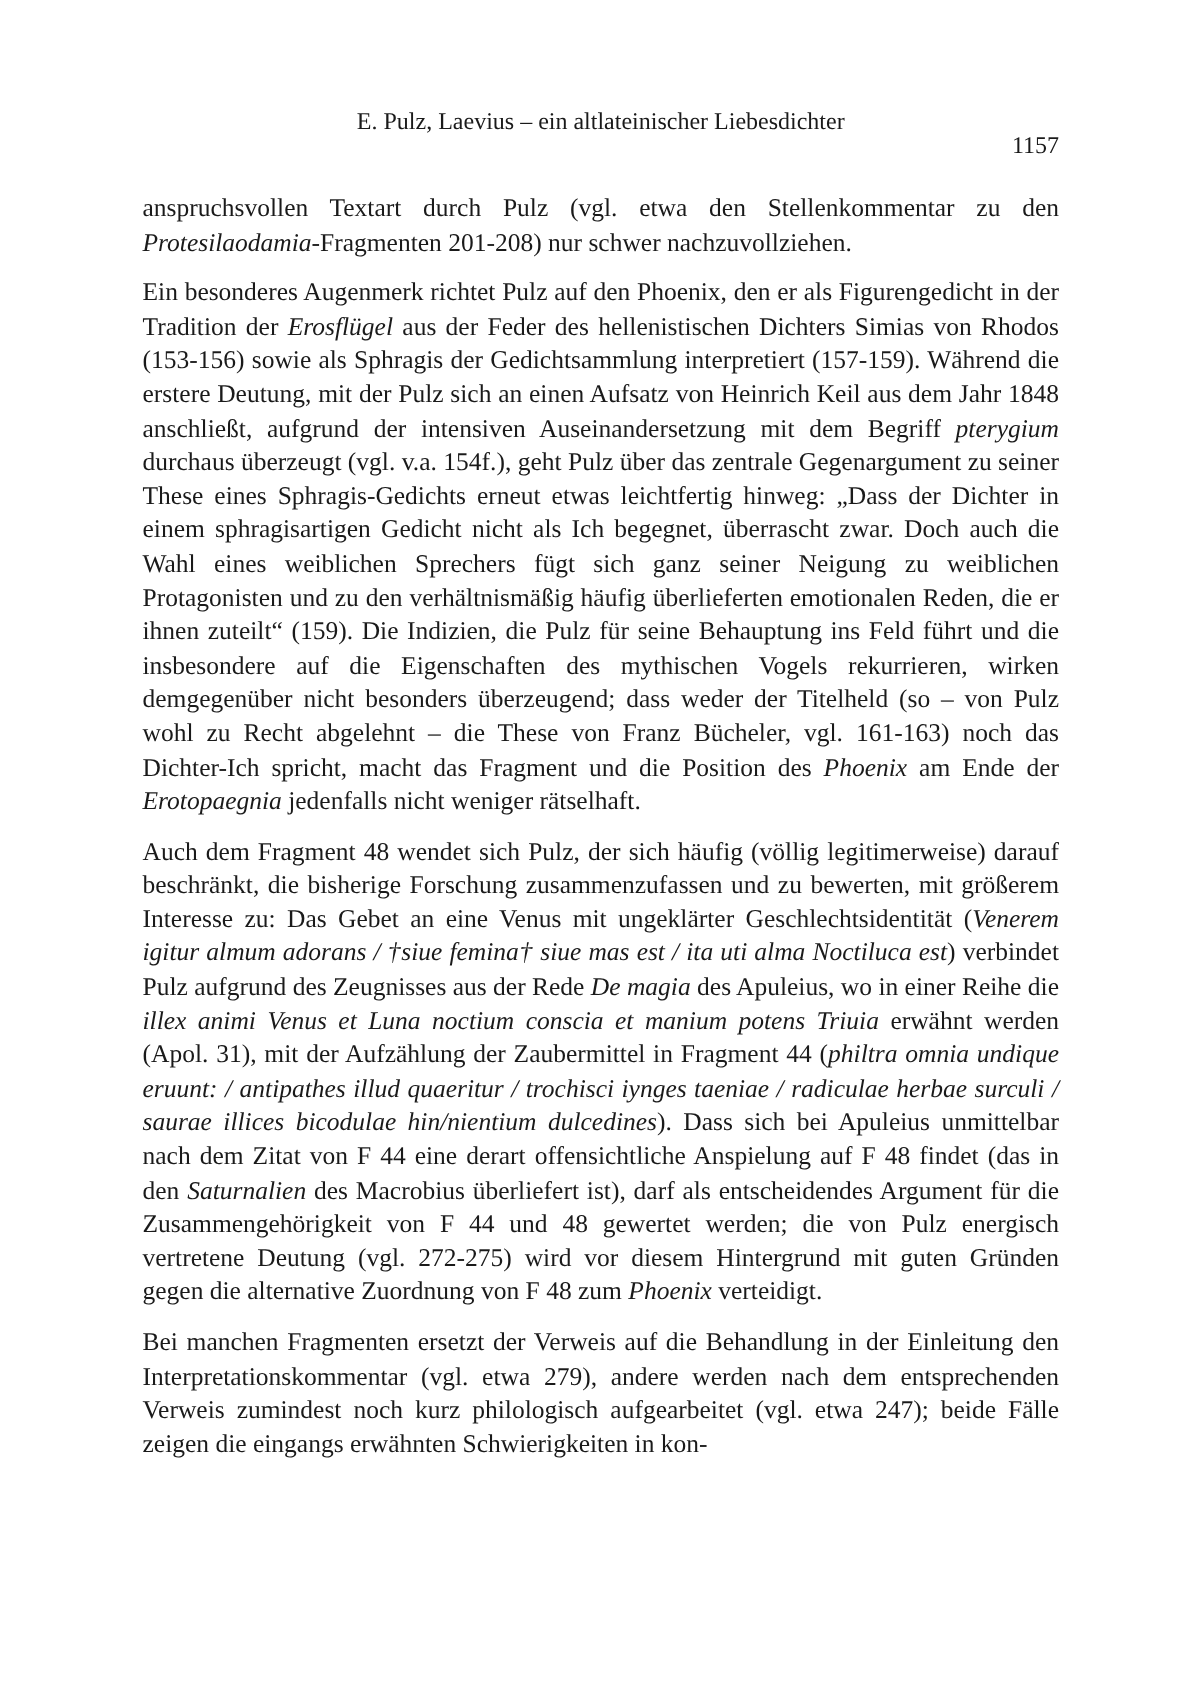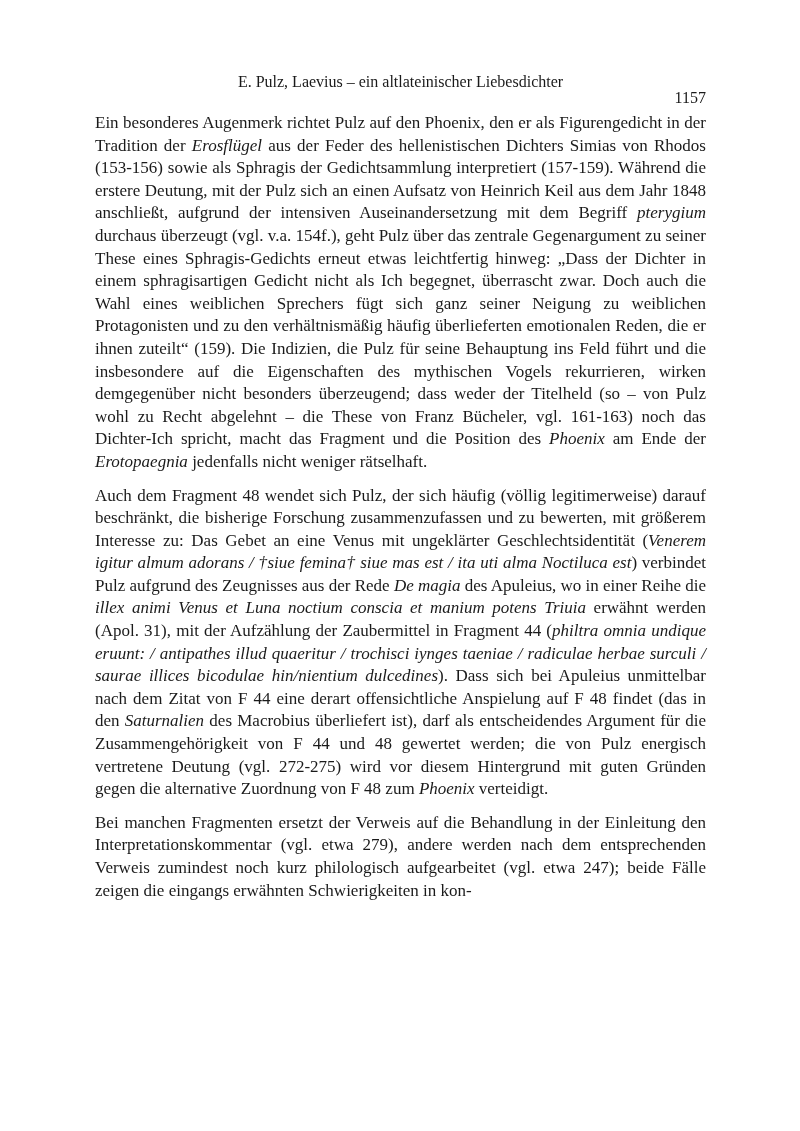--- a/index.html
+++ b/index.html
@@ -18,21 +18,21 @@
     box-sizing: border-box;
     width: 800px;
     height: 1131px;
     padding: 72px 94px 0 95px;
   }
   .running-header {
     position: relative;
     text-align: center;
     font-size: 16px;
     line-height: 20px;
-    margin-bottom: 20px;
+    margin-bottom: 36px;
   }
   .running-header .page-number {
     position: absolute;
     right: 0;
     top: 16px;
   }
   .body-text p {
     font-size: 17px;
     line-height: 22.6px;
     text-align: justify;
@@ -48,18 +48,19 @@
 <body>
 
 <div class="page">
 
   <div class="running-header">
     <span>E. Pulz, Laevius – ein altlateinischer Liebesdichter</span>
     <span class="page-number">1157</span>
   </div>
 
   <div class="body-text">
+    <p><span>anspruchsvollen Textart durch Pulz (vgl. etwa den Stellenkommentar zu den </span><span class="it">Protesilaodamia</span><span>-Fragmenten 201-208) nur schwer nachzuvollziehen.</span></p>
     <p><span>Ein besonderes Augenmerk richtet Pulz auf den Phoenix, den er als Figurengedicht in der Tradition der </span><span class="it">Erosflügel</span><span> aus der Feder des hellenistischen Dichters Simias von Rhodos (153-156) sowie als Sphragis der Gedichtsammlung interpretiert (157-159). Während die erstere Deutung, mit der Pulz sich an einen Aufsatz von Heinrich Keil aus dem Jahr 1848 anschließt, aufgrund der intensiven Auseinandersetzung mit dem Begriff </span><span class="it">pterygium</span><span> durchaus überzeugt (vgl. v.a. 154f.), geht Pulz über das zentrale Gegenargument zu seiner These eines Sphragis-Gedichts erneut etwas leichtfertig hinweg: „Dass der Dichter in einem sphragisartigen Gedicht nicht als Ich begegnet, überrascht zwar. Doch auch die Wahl eines weiblichen Sprechers fügt sich ganz seiner Neigung zu weiblichen Protagonisten und zu den verhältnismäßig häufig überlieferten emotionalen Reden, die er ihnen zuteilt“ (159). Die Indizien, die Pulz für seine Behauptung ins Feld führt und die insbesondere auf die Eigenschaften des mythischen Vogels rekurrieren, wirken demgegenüber nicht besonders überzeugend; dass weder der Titelheld (so – von Pulz wohl zu Recht abgelehnt – die These von Franz Bücheler, vgl. 161-163) noch das Dichter-Ich spricht, macht das Fragment und die Position des </span><span class="it">Phoenix</span><span> am Ende der </span><span class="it">Erotopaegnia</span><span> jedenfalls nicht weniger rätselhaft.</span></p>
     <p><span>Auch dem Fragment 48 wendet sich Pulz, der sich häufig (völlig legitimerweise) darauf beschränkt, die bisherige Forschung zusammenzufassen und zu bewerten, mit größerem Interesse zu: Das Gebet an eine Venus mit ungeklärter Geschlechtsidentität (</span><span class="it">Venerem igitur almum adorans / †siue femina† siue mas est / ita uti alma Noctiluca est</span><span>) verbindet Pulz aufgrund des Zeugnisses aus der Rede </span><span class="it">De magia</span><span> des Apuleius, wo in einer Reihe die </span><span class="it">illex animi Venus et Luna noctium conscia et manium potens Triuia</span><span> erwähnt werden (Apol. 31), mit der Aufzählung der Zaubermittel in Fragment 44 (</span><span class="it">philtra omnia undique eruunt: / antipathes illud quaeritur / trochisci iynges taeniae / radiculae herbae surculi / saurae illices bicodulae hin/nientium dulcedines</span><span>). Dass sich bei Apuleius unmittelbar nach dem Zitat von F 44 eine derart offensichtliche Anspielung auf F 48 findet (das in den </span><span class="it">Saturnalien</span><span> des Macrobius überliefert ist), darf als entscheidendes Argument für die Zusammengehörigkeit von F 44 und 48 gewertet werden; die von Pulz energisch vertretene Deutung (vgl. 272-275) wird vor diesem Hintergrund mit guten Gründen gegen die alternative Zuordnung von F 48 zum </span><span class="it">Phoenix</span><span> verteidigt.</span></p>
     <p><span>Bei manchen Fragmenten ersetzt der Verweis auf die Behandlung in der Einleitung den Interpretationskommentar (vgl. etwa 279), andere werden nach dem entsprechenden Verweis zumindest noch kurz philologisch aufgearbeitet (vgl. etwa 247); beide Fälle zeigen die eingangs erwähnten Schwierigkeiten in kon-</span></p>
   </div>
 
 </div>
 
 </body></html>

